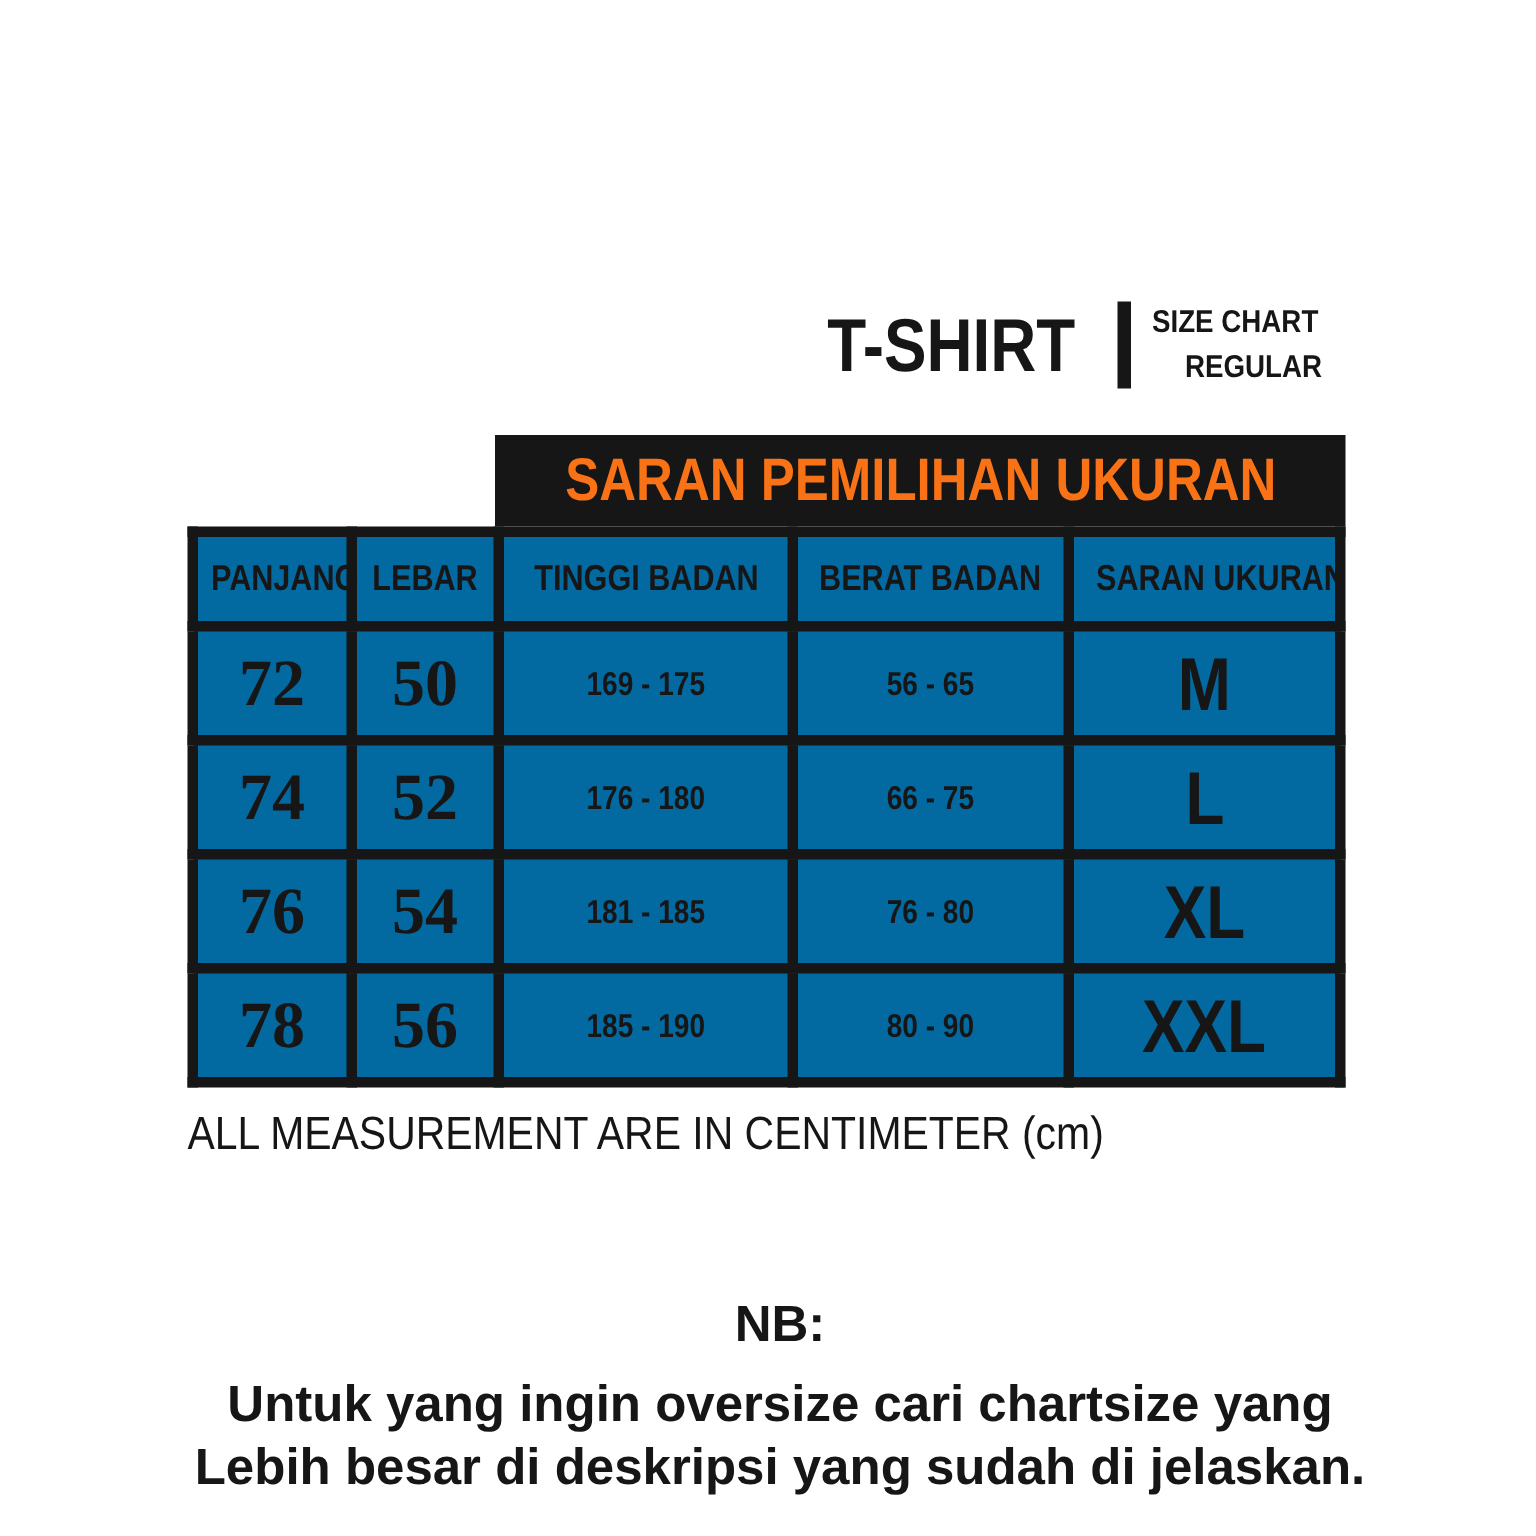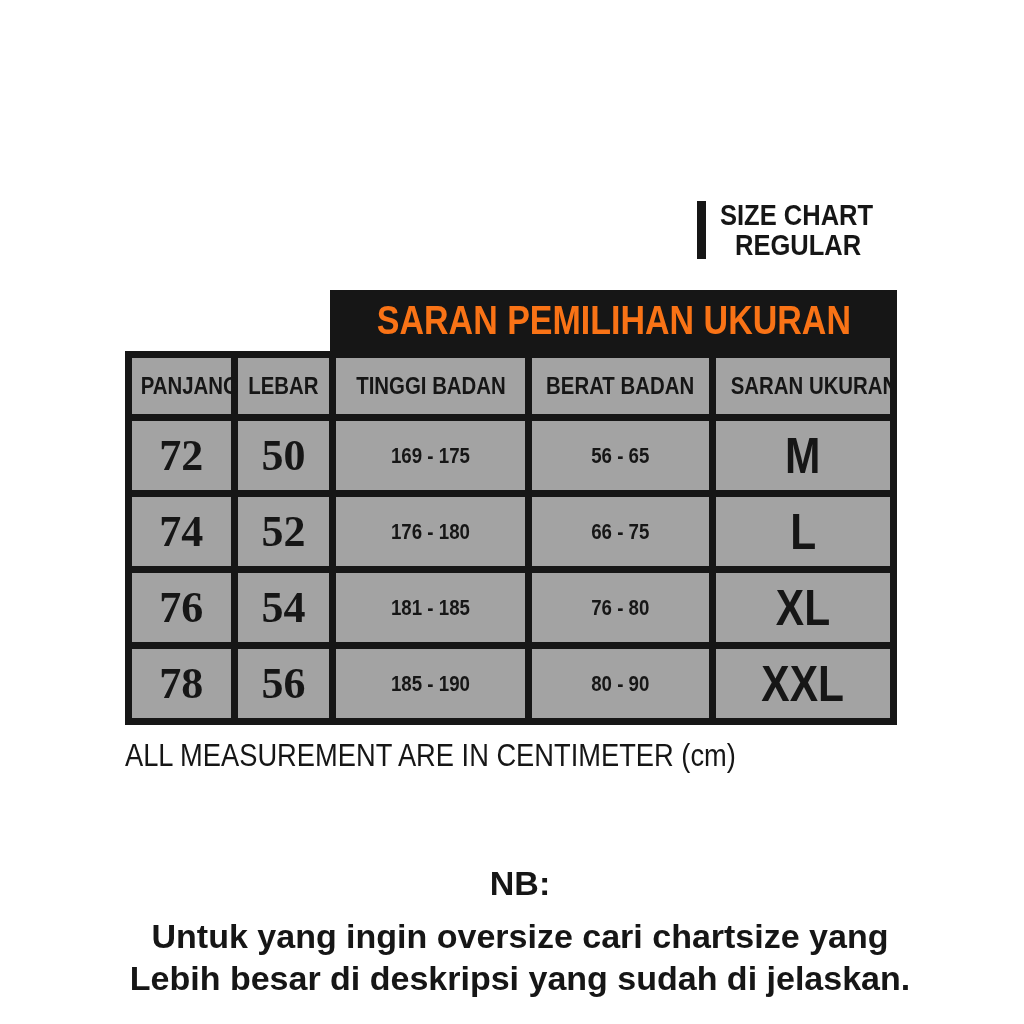--- a/index.html
+++ b/index.html
@@ -38,23 +38,23 @@
     letter-spacing: 0px;
   }
   .title-divider {
     width: 9px;
     height: 58px;
     background: #161616;
     flex: 0 0 auto;
   }
   .chart-type {
     font-weight: 700;
-    font-size: 29px;
+    font-size: 21px;
     line-height: 30px;
-    text-align: center;
+    text-align: right;
   }
 
   
   .sheet { width: 772px; margin: 28px 0 0 125px; }
   .banner {
     margin-left: 205px;
     height: 61px;
     background: #161616;
     color: #f97316;
     display: flex;
@@ -66,21 +66,21 @@
   table.size-table {
     border-collapse: collapse;
     width: 100%;
     table-layout: fixed;
   }
   .size-table th, .size-table td {
     border: 7px solid #161616;
     text-align: center;
     vertical-align: middle;
     padding: 0;
-    background: #a3a3a3;
+    background: #0369a1;
   }
   .size-table thead th { height: 63px; font-size: 24px; font-weight: 700; }
   .size-table tbody td { height: 76px; }
   .num-serif {
     font-family: "Liberation Serif", serif;
     font-size: 44px;
     font-weight: 700;
   }
   .num-range { font-size: 22px; font-weight: 700; }
   .size-label { font-size: 50px; font-weight: 700; }
@@ -99,20 +99,21 @@
     font-weight: 700;
     margin-left: 16px;
   }
   .note-label { font-size: 34px; margin-bottom: 12px; }
   .note-line { font-size: 34px; line-height: 42px; }
 </style>
 </head>
 <body>
 
 <div class="title-row">
+  <span class="product-name"><span class="cond">T-SHIRT</span></span>
   <span class="title-divider"></span>
   <span class="chart-type">
     <span class="cond-left">SIZE CHART</span><br>
     <span class="cond-left">REGULAR</span>
   </span>
 </div>
 
 <div class="sheet">
   <div class="banner">
     <span class="cond">SARAN PEMILIHAN UKURAN</span>

